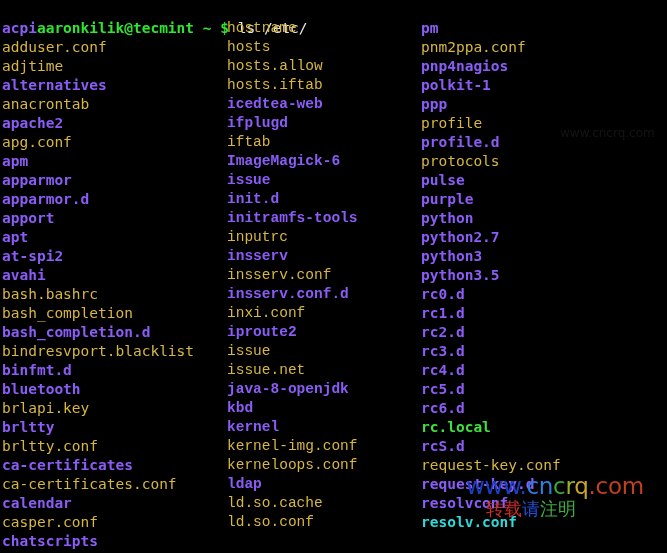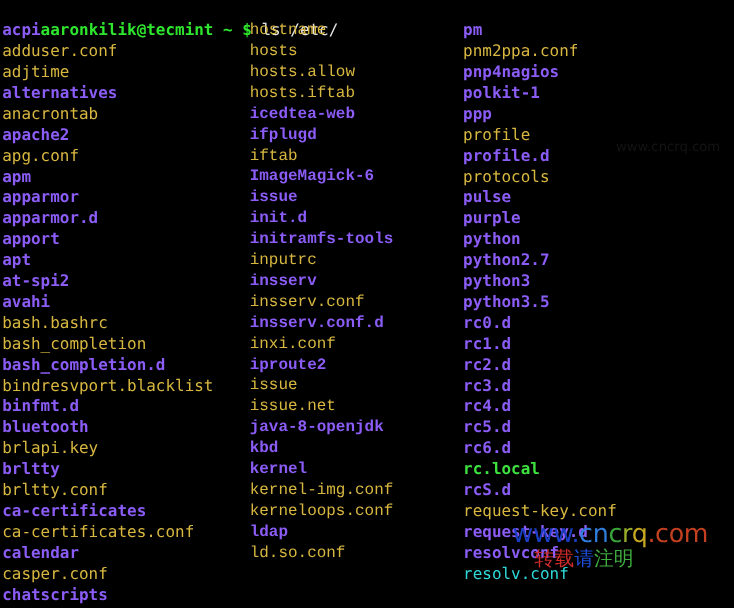--- a/index.html
+++ b/index.html
@@ -45,21 +45,21 @@
   .entry {
     height: 19px;
     line-height: 19px;
     white-space: pre;
     display: block;
   }
   
   .t-file { color: #d7b740; }
   .t-dir  { color: #8b5cf6; font-weight: bold; }
   .t-exec { color: #3ee23e; font-weight: bold; }
-  .t-link { color: #2fd9d9; font-weight: normal; }
+  .t-link { color: #2fd9d9; font-weight: bold; }
 
   
   #watermark {
     position: absolute;
     left: 466px;
     top: 474px;
     pointer-events: none;
     user-select: none;
   }
   #wm-url {
@@ -151,20 +151,21 @@
         <span class="entry t-file">inxi.conf</span>
         <span class="entry t-dir">iproute2</span>
         <span class="entry t-file">issue</span>
         <span class="entry t-file">issue.net</span>
         <span class="entry t-dir">java-8-openjdk</span>
         <span class="entry t-dir">kbd</span>
         <span class="entry t-dir">kernel</span>
         <span class="entry t-file">kernel-img.conf</span>
         <span class="entry t-file">kerneloops.conf</span>
         <span class="entry t-dir">ldap</span>
+        <span class="entry t-file">ld.so.cache</span>
         <span class="entry t-file">ld.so.conf</span>
       </div>
     <div class="col col-2">
         <span class="entry t-dir">pm</span>
         <span class="entry t-file">pnm2ppa.conf</span>
         <span class="entry t-dir">pnp4nagios</span>
         <span class="entry t-dir">polkit-1</span>
         <span class="entry t-dir">ppp</span>
         <span class="entry t-file">profile</span>
         <span class="entry t-dir">profile.d</span>

